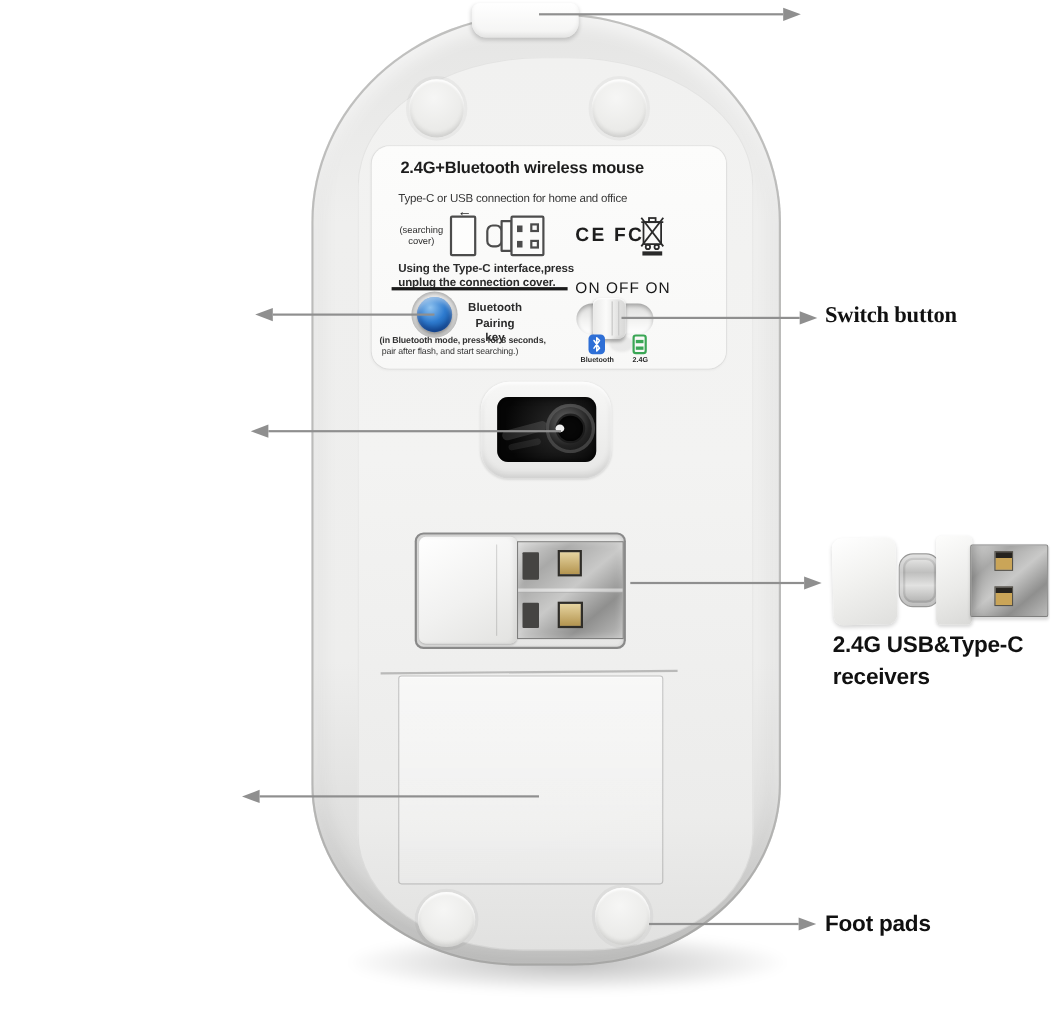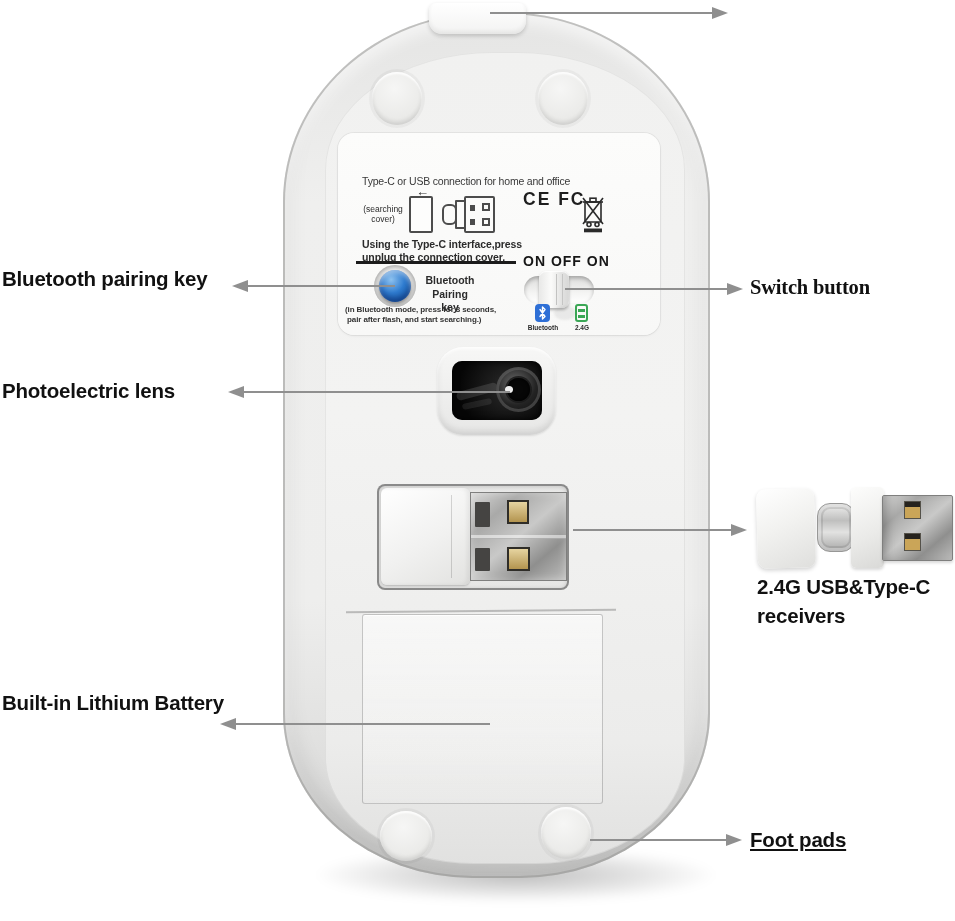--- a/index.html
+++ b/index.html
@@ -46,35 +46,35 @@
   .p-coverarrow{left:78px;top:51px;font-size:13px;font-weight:700;}
   .p-coverrect{left:71px;top:63px;width:24px;height:37px;border:2px solid #4c4c4c;border-radius:2px;background:rgba(255,255,255,.5);box-sizing:border-box;}
   .p-recvdraw{left:104px;top:63px;width:66px;height:37px;}
   .d-typec{left:0;top:8px;width:15px;height:21px;border:2px solid #4c4c4c;border-radius:6px;box-sizing:border-box;}
   .d-body{left:13px;top:4px;width:11px;height:29px;border:2px solid #4c4c4c;border-radius:1px;box-sizing:border-box;background:#fbfbfa;}
   .d-usb{left:22px;top:0;width:31px;height:37px;border:2px solid #4c4c4c;border-radius:2px;box-sizing:border-box;background:#fbfbfa;}
   .d-sq{width:8px;height:8px;border:2px solid #4c4c4c;box-sizing:border-box;}
   .sq1{left:16px;top:5px;} .sq2{left:16px;top:20px;}
   .d-dash{width:5px;height:6px;background:#4c4c4c;}
   .dash1{left:4px;top:7px;} .dash2{left:4px;top:21px;}
-  .p-certs{left:185px;top:56px;font-size:17.5px;font-weight:700;letter-spacing:2px;color:#1e1e1e !important;white-space:nowrap;text-align:right;}
+  .p-certs{left:185px;top:70px;font-size:17.5px;font-weight:700;letter-spacing:2px;color:#1e1e1e !important;white-space:nowrap;text-align:right;}
   #weee{left:243px;top:62px;}
   .p-inst1{left:24px;top:105px;font-size:10.5px;font-weight:700;letter-spacing:-.1px;white-space:nowrap;}
   .p-inst2{left:24px;top:118px;font-size:10.5px;font-weight:700;letter-spacing:-.1px;white-space:nowrap;}
   .p-line{left:18px;top:128px;width:160px;height:3px;background:#1b1b1b;}
-  .p-onoff{left:185px;top:120px;font-size:14px;font-weight:700;letter-spacing:1px;color:#161616 !important;white-space:nowrap;}
+  .p-onoff{left:185px;top:120px;font-size:14px;font-weight:400;letter-spacing:1px;color:#161616 !important;white-space:nowrap;}
   .pair-recess{left:36px;top:132px;width:42px;height:42px;border-radius:50%;
     background:radial-gradient(circle at 50% 30%,#ffffff,#d8d8d7 55%,#b9b9b8 100%);
     box-shadow:inset 0 2px 4px rgba(0,0,0,.25),0 1px 1px rgba(255,255,255,.8);}
   .pair-btn{left:5px;top:5px;width:32px;height:32px;border-radius:50%;
     background:radial-gradient(circle at 38% 30%,#8ec2ef,var(--pairing-blue,#2f7cd0) 45%,#175ba8 80%,#0f4a8e 100%);
     box-shadow:inset 0 3px 4px rgba(255,255,255,.45),inset 0 -4px 6px rgba(0,0,60,.35),0 2px 3px rgba(0,0,0,.3);}
   .p-pair{left:84px;top:141px;width:56px;text-align:center;font-size:10.5px;font-weight:700;line-height:13.5px;}
   .p-pairnote1{left:7px;top:172px;font-size:8px;font-weight:600;letter-spacing:-.1px;white-space:nowrap;color:#333 !important;}
-  .p-pairnote2{left:9px;top:182px;font-size:8px;font-weight:700;letter-spacing:-.1px;white-space:nowrap;color:#333 !important;}
+  .p-pairnote2{left:9px;top:182px;font-size:8px;font-weight:400;letter-spacing:-.1px;white-space:nowrap;color:#333 !important;}
   .switch-track{left:186px;top:143px;width:70px;height:28px;border-radius:14px;
     background:linear-gradient(180deg,#dcdcdb,#f4f4f3 60%,#ffffff);
     box-shadow:inset 0 2px 4px rgba(0,0,0,.28),inset 0 -1px 1px rgba(255,255,255,.7);}
   .switch-knob{left:201px;top:138px;width:30px;height:37px;border-radius:7px;
     background:linear-gradient(90deg,#e8e8e7,#fbfbfa 40%,#e3e3e2 75%,#d7d7d6);
     box-shadow:0 2px 3px rgba(0,0,0,.3),inset 0 1px 1px rgba(255,255,255,.9);}
   .switch-knob::after{content:"";position:absolute;left:17px;top:3px;bottom:3px;width:5px;
     border-left:1px solid rgba(0,0,0,.18);border-right:1px solid rgba(0,0,0,.12);}
   .bt-mode-icon{left:197px;top:171px;width:15px;height:18px;border-radius:4px;background:var(--bt-icon-blue,#2e6fd6);
     display:flex;align-items:center;justify-content:center;}
@@ -154,37 +154,38 @@
   #arr-recv{left:573px;top:529px;width:158px;}
   #arr-batt{left:236px;top:723px;width:254px;}
   #arr-foot{left:590px;top:839px;width:136px;}
   .callout{font-size:20.5px;font-weight:700;letter-spacing:-.2px;color:var(--label-text,#111);white-space:nowrap;z-index:50;}
   #lbl-typec{left:737px;top:1px;}
   #lbl-bt{left:2px;top:267px;}
   #lbl-switch{left:750px;top:276px;font-family:Liberation Serif, serif;}
   #lbl-lens{left:2px;top:379px;}
   #lbl-recv{left:757px;top:572px;line-height:29px;white-space:normal;width:200px;}
   #lbl-batt{left:2px;top:691px;}
-  #lbl-foot{left:750px;top:828px;text-decoration:underline;}
+  #lbl-foot{left:750px;top:828px;}
 </style>
 </head>
 <body>
 
 <div class="stage">
 
   <div class="abs" id="mouse-shadow"></div>
   <div class="abs" id="mouse-body"></div>
   <div class="abs" id="inner-plate"></div>
   <div class="abs" id="typec-bump"></div>
   <div class="abs pad" id="pad-tl"></div>
   <div class="abs pad" id="pad-tr"></div>
   <div class="abs pad" id="pad-bl"></div>
   <div class="abs pad" id="pad-br"></div>
 
   <div class="abs" id="label-panel">
+    <div class="abs p-title">2.4G+Bluetooth wireless mouse</div>
     <div class="abs p-sub">Type-C or USB connection for home and office</div>
     <div class="abs p-coverlabel">(searching cover)</div>
     <div class="abs p-coverarrow">←</div>
     <div class="abs p-coverrect"></div>
     <div class="abs p-recvdraw">
       <div class="abs d-typec"></div>
       <div class="abs d-body"></div>
       <div class="abs d-usb">
         <div class="abs d-dash dash1"></div>
         <div class="abs d-dash dash2"></div>
@@ -266,23 +267,20 @@
   </div>
 
   <div class="abs arrow right" id="arr-typec"></div>
   <div class="abs arrow left" id="arr-bt"></div>
   <div class="abs arrow right" id="arr-switch"></div>
   <div class="abs arrow left" id="arr-lens"></div>
   <div class="abs arrow right" id="arr-recv"></div>
   <div class="abs arrow left" id="arr-batt"></div>
   <div class="abs arrow right" id="arr-foot"></div>
 
-  <div class="abs callout" id="lbl-bt">Bluetooth pairing key</div>
   <div class="abs callout" id="lbl-switch">Switch button</div>
-  <div class="abs callout" id="lbl-lens">Photoelectric lens</div>
   <div class="abs callout" id="lbl-recv">
     <div>2.4G USB&amp;Type-C</div>
     <div>receivers</div>
   </div>
-  <div class="abs callout" id="lbl-batt">Built-in Lithium Battery</div>
   <div class="abs callout" id="lbl-foot">Foot pads</div>
 
 </div>
 
 </body></html>

